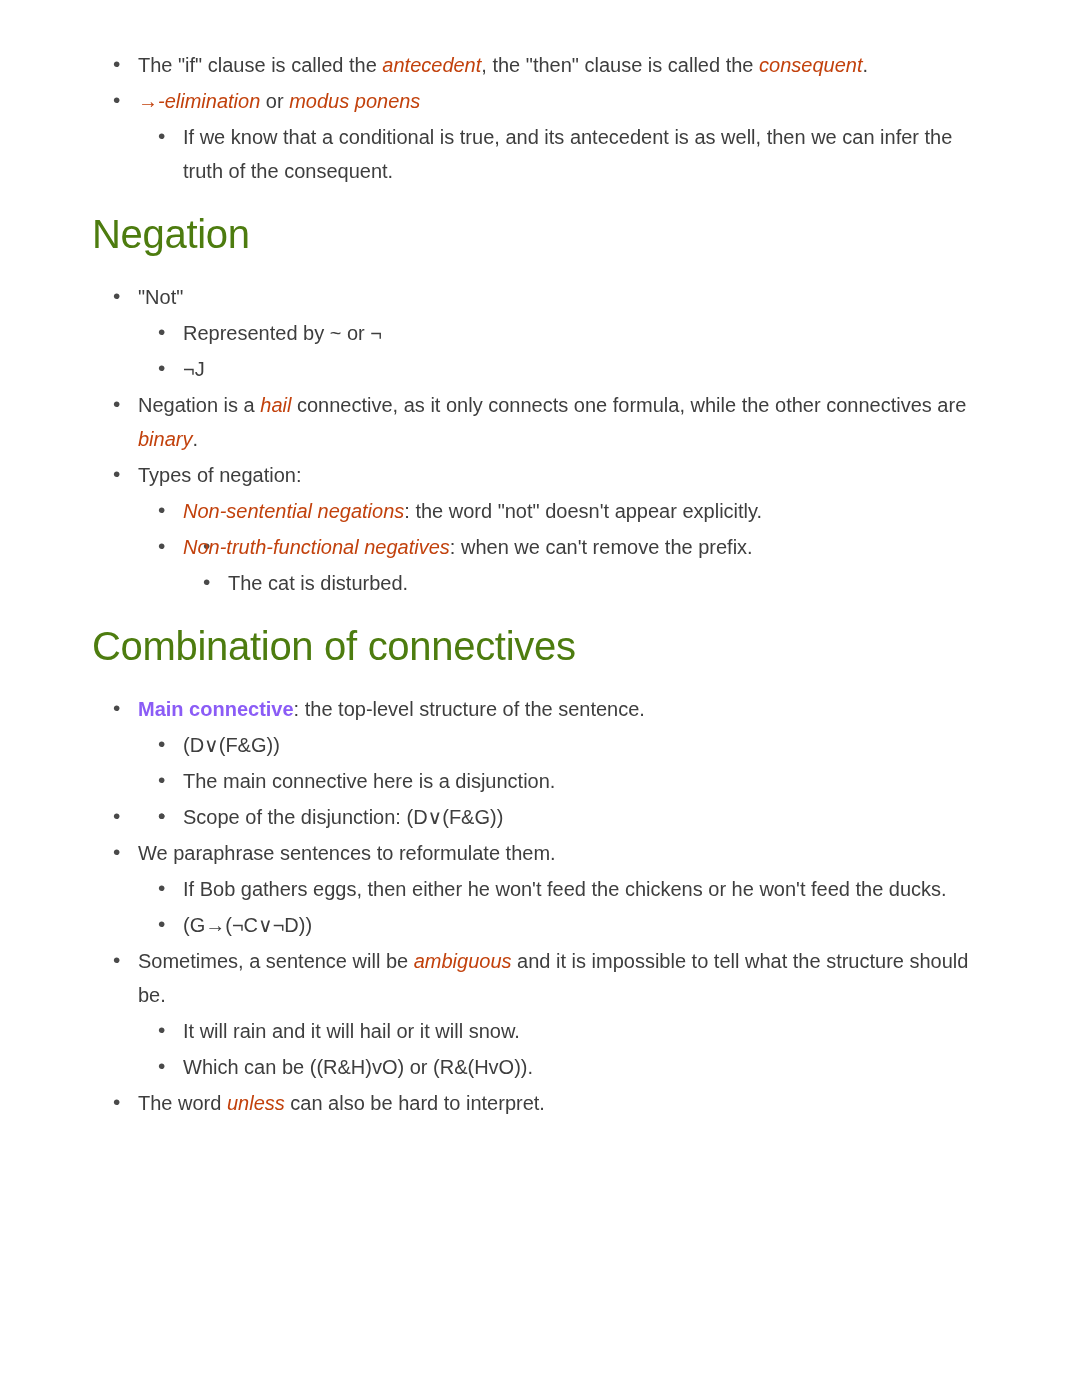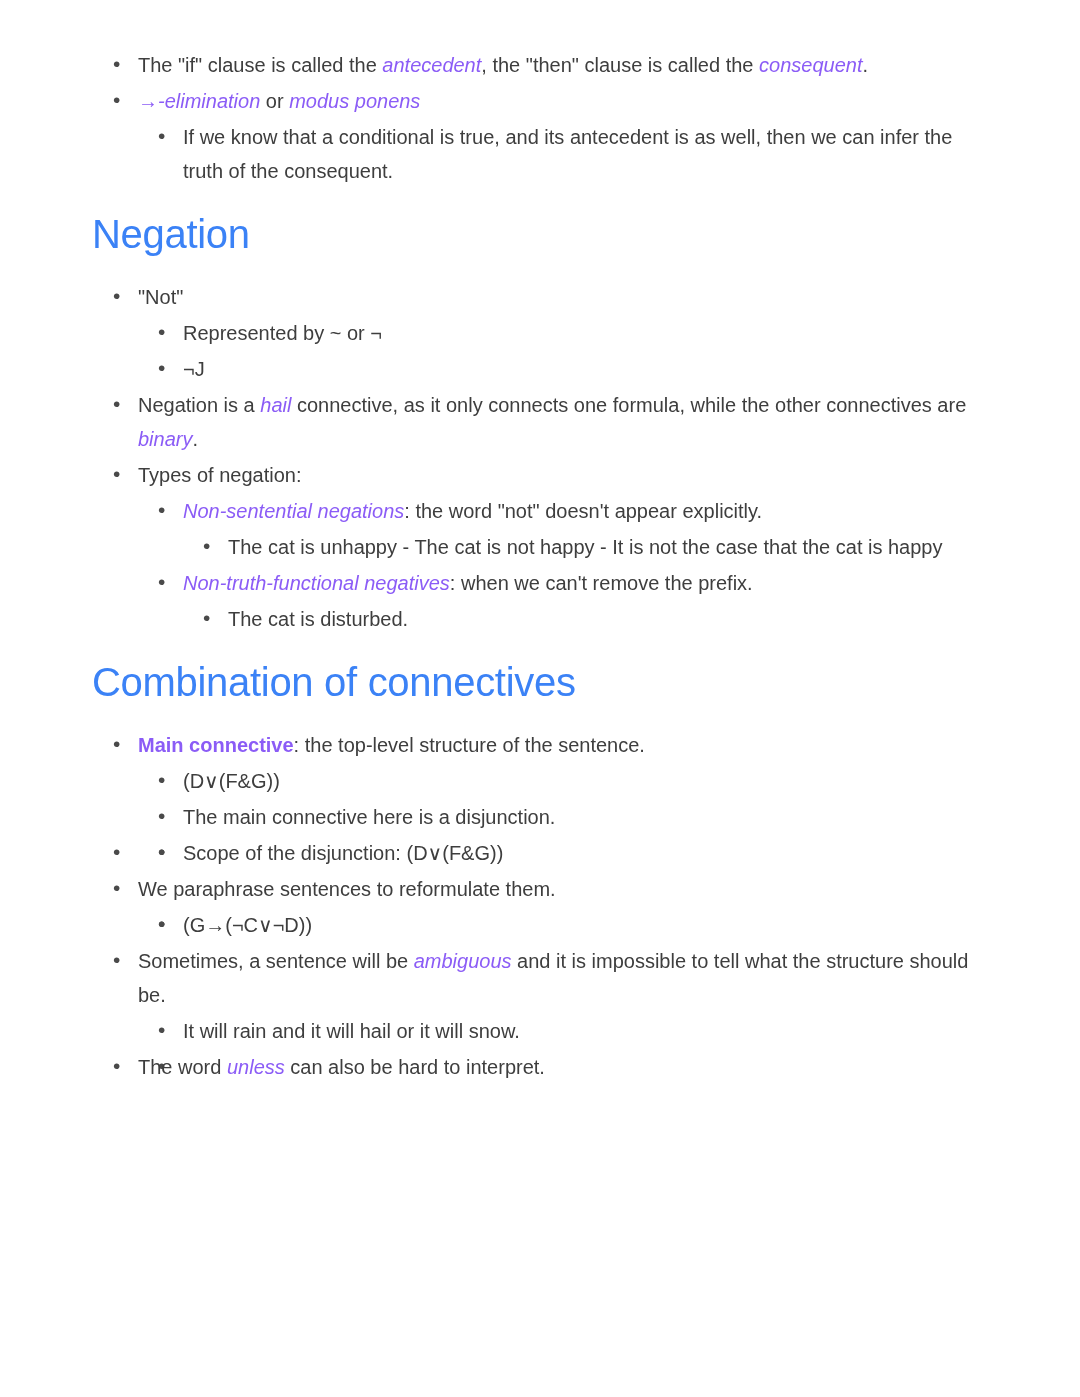--- a/index.html
+++ b/index.html
@@ -10,21 +10,21 @@
     background: #ffffff;
     font-family: "Liberation Sans", sans-serif;
     color: #3e3e3e;
     overflow: hidden;
   }
   .page { padding: 46px 88px 40px 92px; }
   .h2 {
     font-size: 40px;
     line-height: 48px;
     font-weight: 500;
-    color: #3b82f6;
+    color: #4d7c0f;
     margin: 22px 0;
     letter-spacing: -0.3px;
   }
   .li {
     position: relative;
     padding-left: 46px;
     margin: 2px 0;
     font-size: 20px;
     line-height: 34px;
     color: #3e3e3e;
@@ -32,49 +32,49 @@
   }
   .li.l2 { margin-left: 45px; max-width: 853px; }
   .li.l3 { margin-left: 90px; max-width: 808px; }
   .bullet {
     position: absolute;
     left: 21px;
     top: -1px;
     font-size: 21px;
     color: #4a4a4a;
   }
-  .it { font-style: italic; color: #8b5cf6; }
+  .it { font-style: italic; color: #c2410c; }
   .bd { font-weight: 700; color: #8b5cf6; }
 </style>
 </head>
 <body>
 
 <main class="page">
   <div id="doc">
       <div class="li l1"><span class="bullet">•</span><span><span class="">The "if" clause is called the </span><span class="it ">antecedent</span><span class="">, the "then" clause is called the </span><span class="it ">consequent</span><span class="">.</span></span></div>
       <div class="li l1"><span class="bullet">•</span><span><span class="it ">→-elimination</span><span class=""> or </span><span class="it ">modus ponens</span></span></div>
       <div class="li l2"><span class="bullet">•</span><span><span class="">If we know that a conditional is true, and its antecedent is as well, then we can infer the truth of the consequent.</span></span></div>
       <h2 class="h2">Negation</h2>
       <div class="li l1"><span class="bullet">•</span><span><span class="">"Not"</span></span></div>
       <div class="li l2"><span class="bullet">•</span><span><span class="">Represented by ~ or ¬</span></span></div>
       <div class="li l2"><span class="bullet">•</span><span><span class="">¬J</span></span></div>
       <div class="li l1"><span class="bullet">•</span><span><span class="">Negation is a </span><span class="it ">hail</span><span class=""> connective, as it only connects one formula, while the other connectives are </span><span class="it ">binary</span><span class="">.</span></span></div>
       <div class="li l1"><span class="bullet">•</span><span><span class="">Types of negation:</span></span></div>
       <div class="li l2"><span class="bullet">•</span><span><span class="it ">Non-sentential negations</span><span class="">: the word "not" doesn't appear explicitly.</span></span></div>
-      <div class="li l3"><span class="bullet">•</span><span><span class="">The cat is unhappy - The cat is not happy - It is not the case that the cat is happy</span></span></div>
+      <div class="li l3"><span class="bullet">•</span></div>
       <div class="li l2"><span class="bullet">•</span><span><span class="it ">Non-truth-functional negatives</span><span class="">: when we can't remove the prefix.</span></span></div>
       <div class="li l3"><span class="bullet">•</span><span><span class="">The cat is disturbed.</span></span></div>
       <h2 class="h2">Combination of connectives</h2>
       <div class="li l1"><span class="bullet">•</span><span><span class="bd">Main connective</span><span class="">: the top-level structure of the sentence.</span></span></div>
       <div class="li l2"><span class="bullet">•</span><span><span class="">(D∨(F&amp;G))</span></span></div>
       <div class="li l2"><span class="bullet">•</span><span><span class="">The main connective here is a disjunction.</span></span></div>
       <div class="li l1"><span class="bullet">•</span></div>
       <div class="li l2"><span class="bullet">•</span></div>
       <div class="li l2"><span class="bullet">•</span><span><span class="">Scope of the disjunction: (D∨(F&amp;G))</span></span></div>
       <div class="li l1"><span class="bullet">•</span><span><span class="">We paraphrase sentences to reformulate them.</span></span></div>
-      <div class="li l2"><span class="bullet">•</span></div>
+      <div class="li l2"><span class="bullet">•</span><span><span class="">If Bob gathers eggs, then either he won't feed the chickens or he won't feed the ducks.</span></span></div>
       <div class="li l2"><span class="bullet">•</span><span><span class="">(G→(¬C∨¬D))</span></span></div>
       <div class="li l1"><span class="bullet">•</span><span><span class="">Sometimes, a sentence will be </span><span class="it ">ambiguous</span><span class=""> and it is impossible to tell what the structure should be.</span></span></div>
       <div class="li l2"><span class="bullet">•</span><span><span class="">It will rain and it will hail or it will snow.</span></span></div>
-      <div class="li l2"><span class="bullet">•</span></div>
+      <div class="li l2"><span class="bullet">•</span><span><span class="">Which can be ((R&amp;H)vO) or (R&amp;(HvO)).</span></span></div>
       <div class="li l1"><span class="bullet">•</span><span><span class="">The word </span><span class="it ">unless</span><span class=""> can also be hard to interpret.</span></span></div>
     </div>
 </main>
 
 </body></html>

